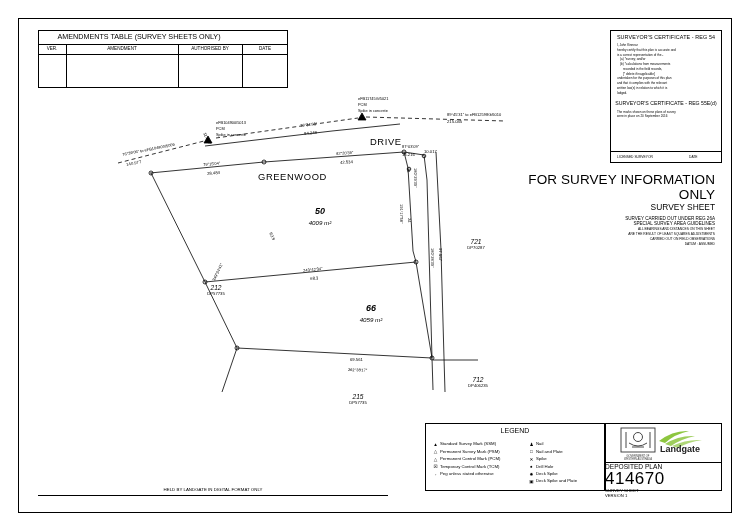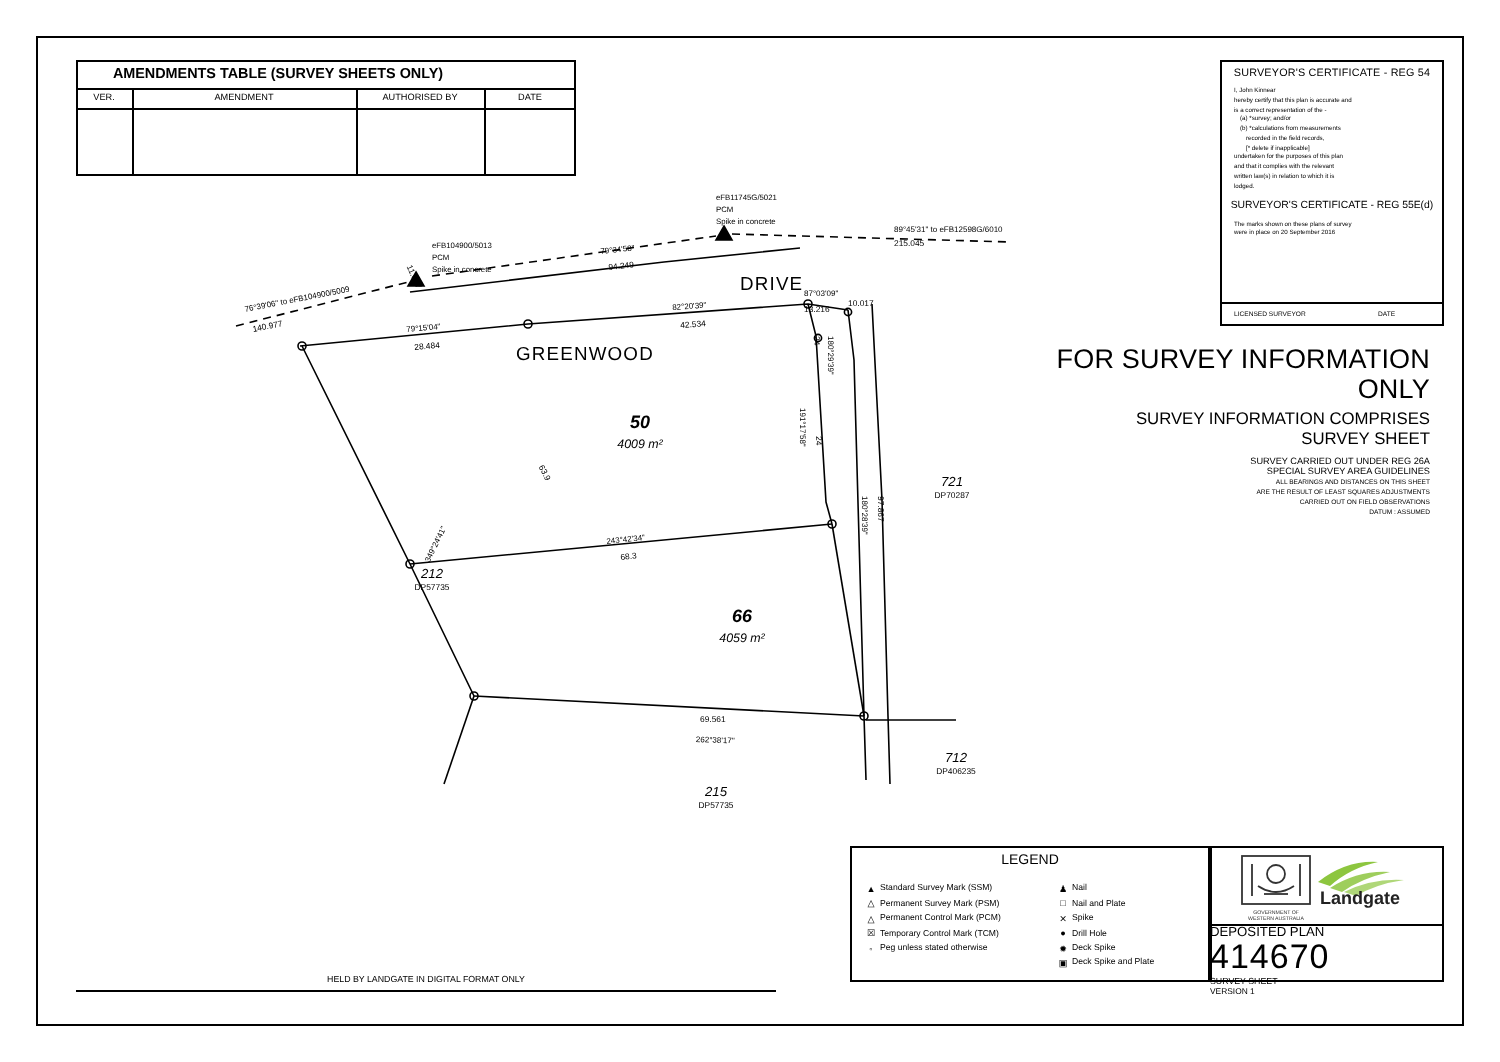--- a/index.html
+++ b/index.html
@@ -8,21 +8,21 @@
   .bdr{position:absolute;border:1px solid #000;box-sizing:border-box;}
   .txt{position:absolute;white-space:nowrap;line-height:1.15;}
   .ctr{text-align:center;}
   svg{position:absolute;top:0;left:0;}
 
   
   #frame{left:18px;top:18px;width:714px;height:495px;}
 
   
   #amd{left:38px;top:30px;width:250px;height:58px;}
-  #amd-title{left:38px;top:33px;width:202px;font-size:7.2px;font-weight:bold;}
+  #amd-title{left:38px;top:33px;width:202px;font-size:7.2px;font-weight:normal;}
   .amd-hdr{font-size:4.6px;}
   .amd-vline{position:absolute;background:#000;width:1px;}
   .amd-hline{position:absolute;background:#000;height:1px;}
 
   
   #cert{left:610px;top:30px;width:112px;height:133px;}
   #cert h1{margin:0;font-size:5.4px;font-weight:normal;text-align:center;padding-top:3px;letter-spacing:.1px;}
   .cert-body{font-size:3.1px;line-height:1.55;padding:3px 5px 0 6px;}
   .cert-body div{white-space:nowrap;}
   .ind1{padding-left:3px;}
@@ -112,21 +112,20 @@
       <div>were in place on 20 September 2016</div>
     </div>
     <div id="cert-foot">
       <span style="left:6px;">LICENSED SURVEYOR</span>
       <span style="left:78px;">DATE</span>
     </div>
   </div>
 
   <div id="info">
     <div class="l1">FOR SURVEY INFORMATION ONLY</div>
-    <div class="l2">SURVEY INFORMATION COMPRISES</div>
     <div class="l3">SURVEY SHEET</div>
     <div class="l4">SURVEY CARRIED OUT UNDER REG 26A</div>
     <div class="l5">SPECIAL SURVEY AREA GUIDELINES</div>
     <div class="l6">ALL BEARINGS AND DISTANCES ON THIS SHEET</div>
     <div class="l6">ARE THE RESULT OF LEAST SQUARES ADJUSTMENTS</div>
     <div class="l6">CARRIED OUT ON FIELD OBSERVATIONS</div>
     <div class="l6">DATUM : ASSUMED</div>
   </div>
 
   <svg width="750" height="531">

